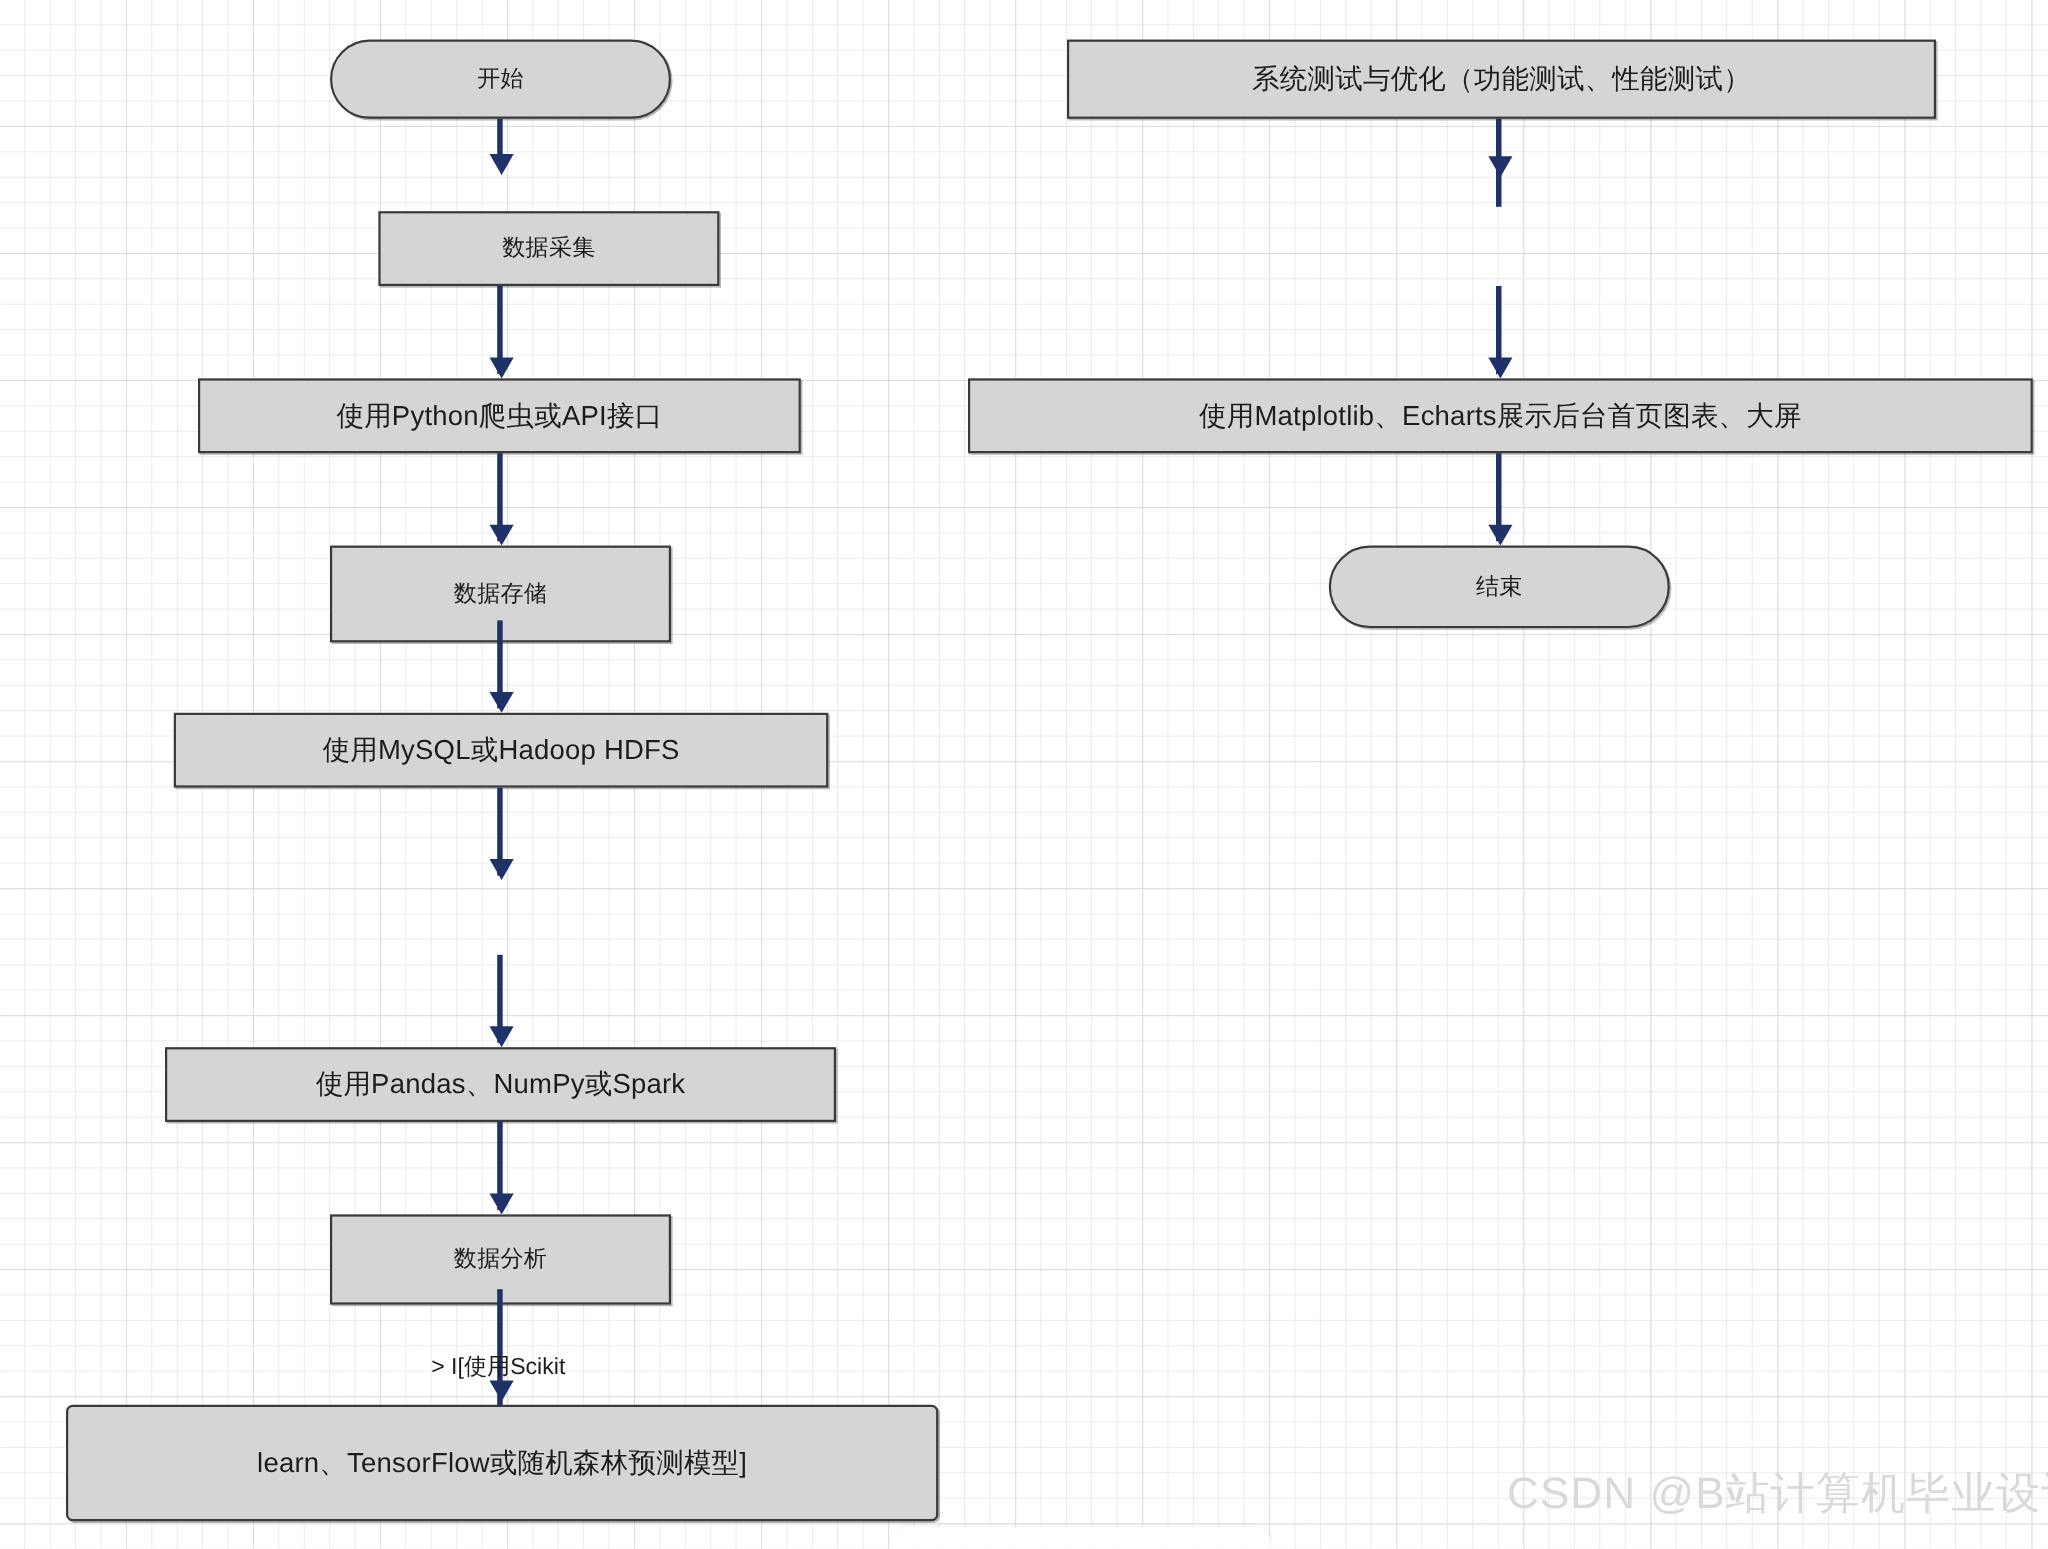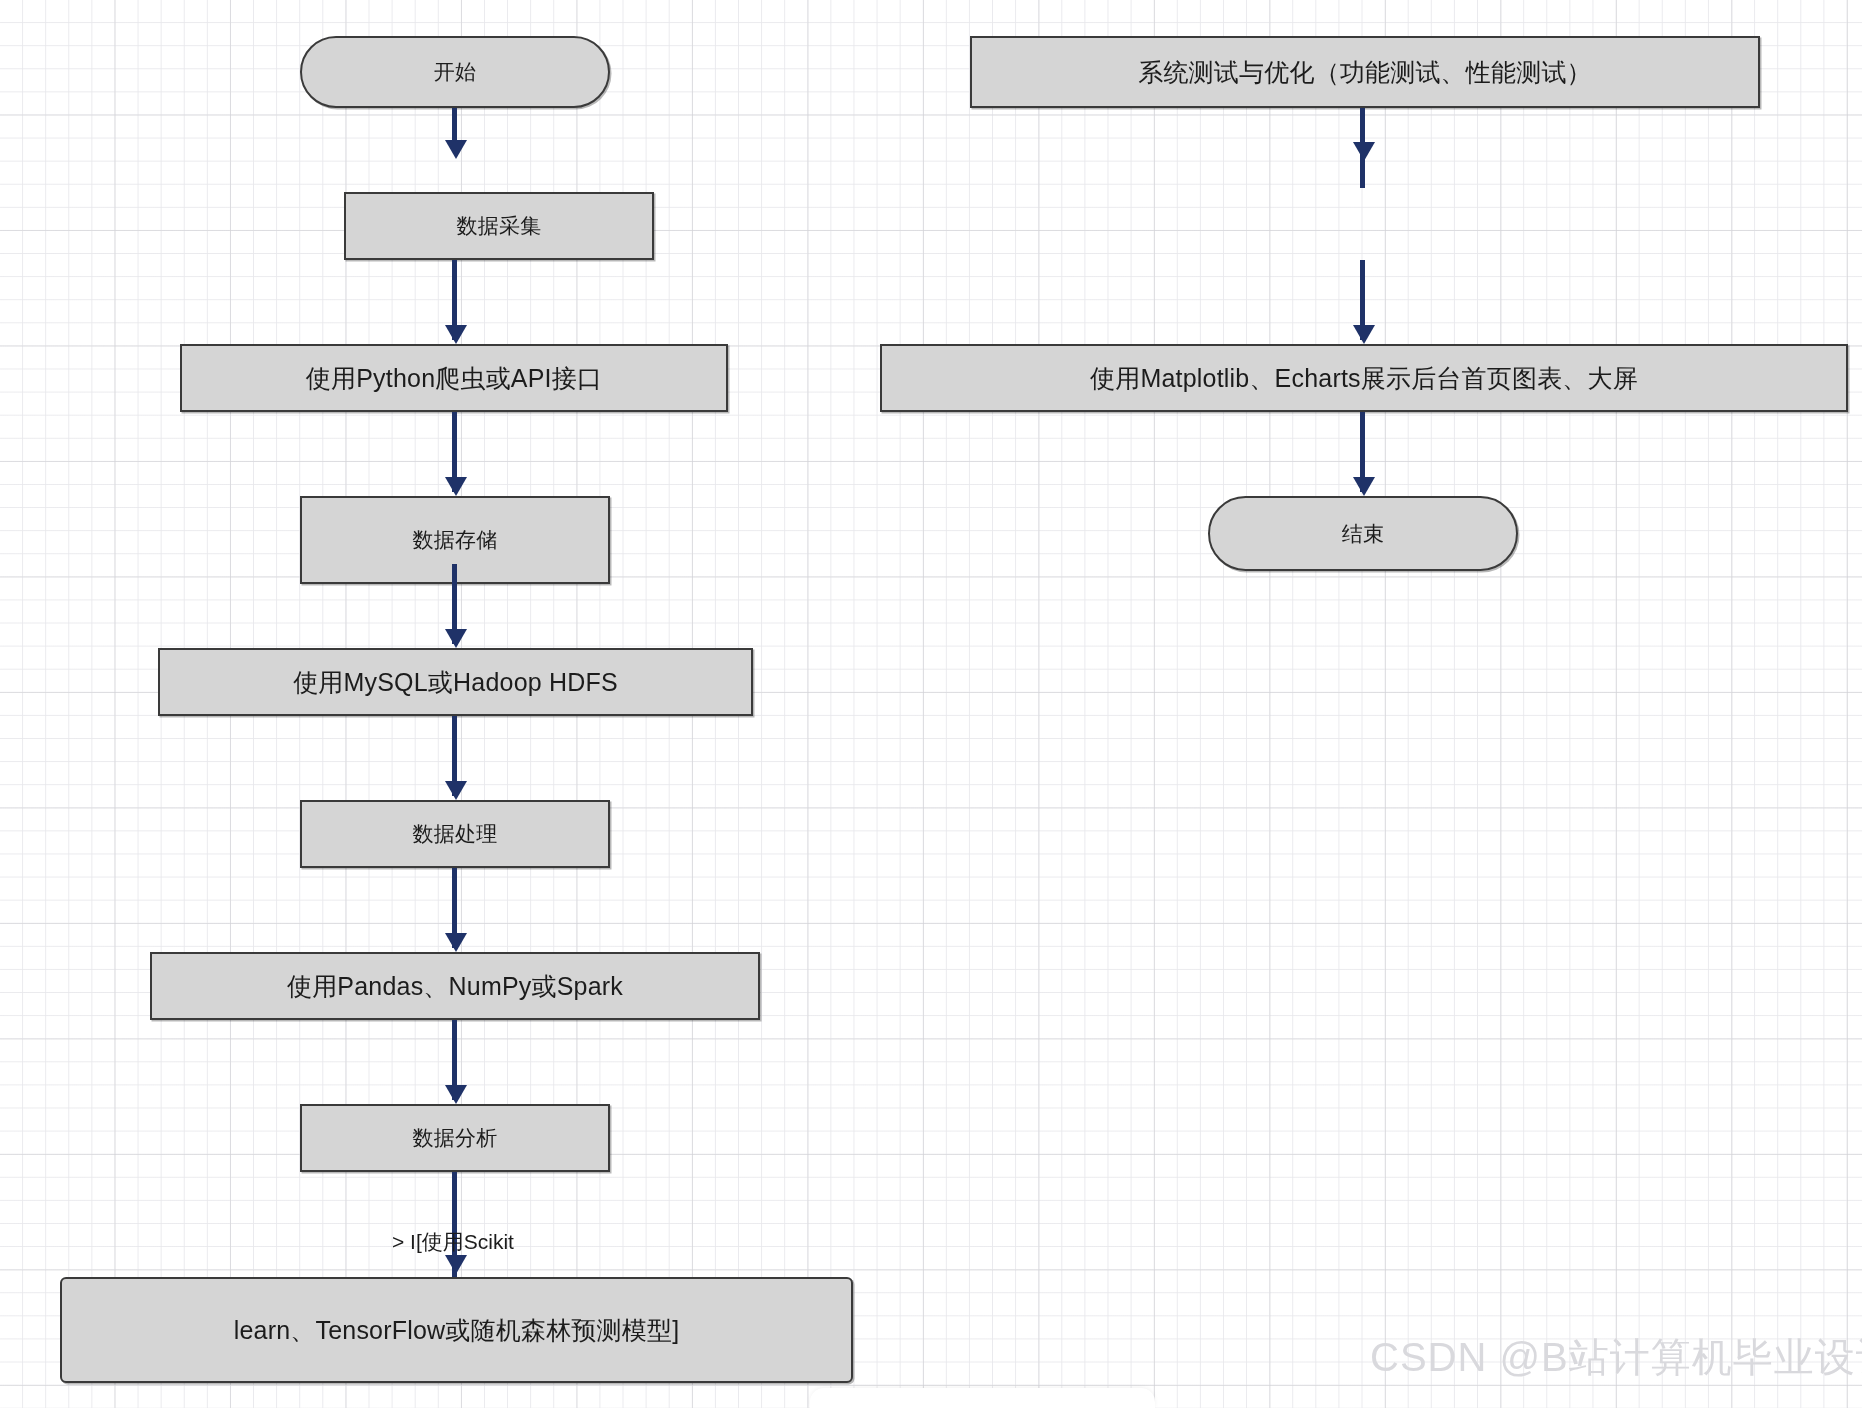--- a/index.html
+++ b/index.html
@@ -123,33 +123,30 @@
   </div>
   <div class="conn" style="left:452px; top:564px; height:80px;"></div>
   <div class="arrowhead" style="left:445px; top:629px;"></div>
 
   <div class="node wide" style="left:158px; top:648px; width:595px; height:68px;">
     <span>使用MySQL或Hadoop HDFS</span>
   </div>
   <div class="conn" style="left:452px; top:716px; height:80px;"></div>
   <div class="arrowhead" style="left:445px; top:781px;"></div>
 
-  <div class="node" style="left:300px; top:800px; width:310px; height:68px;">
-    <span>数据处理</span>
-  </div>
   <div class="conn" style="left:452px; top:868px; height:80px;"></div>
   <div class="arrowhead" style="left:445px; top:933px;"></div>
 
   <div class="node wide" style="left:150px; top:952px; width:610px; height:68px;">
     <span>使用Pandas、NumPy或Spark</span>
   </div>
   <div class="conn" style="left:452px; top:1020px; height:80px;"></div>
   <div class="arrowhead" style="left:445px; top:1085px;"></div>
 
-  <div class="node" style="left:300px; top:1104px; width:310px; height:68px;">
+  <div class="node" style="left:300px; top:1104px; width:310px; height:82px;">
     <span>数据分析</span>
   </div>
   <div class="conn" style="left:452px; top:1172px; height:110px;"></div>
   <div class="arrowhead" style="left:445px; top:1255px;"></div>
 
   <div class="edge-label" style="left:392px; top:1228px;">&gt; I[使用Scikit</div>
 
   <div class="node wide" style="left:60px; top:1277px; width:793px; height:106px; border-radius:6px;">
     <span>learn、TensorFlow或随机森林预测模型]</span>
   </div>

